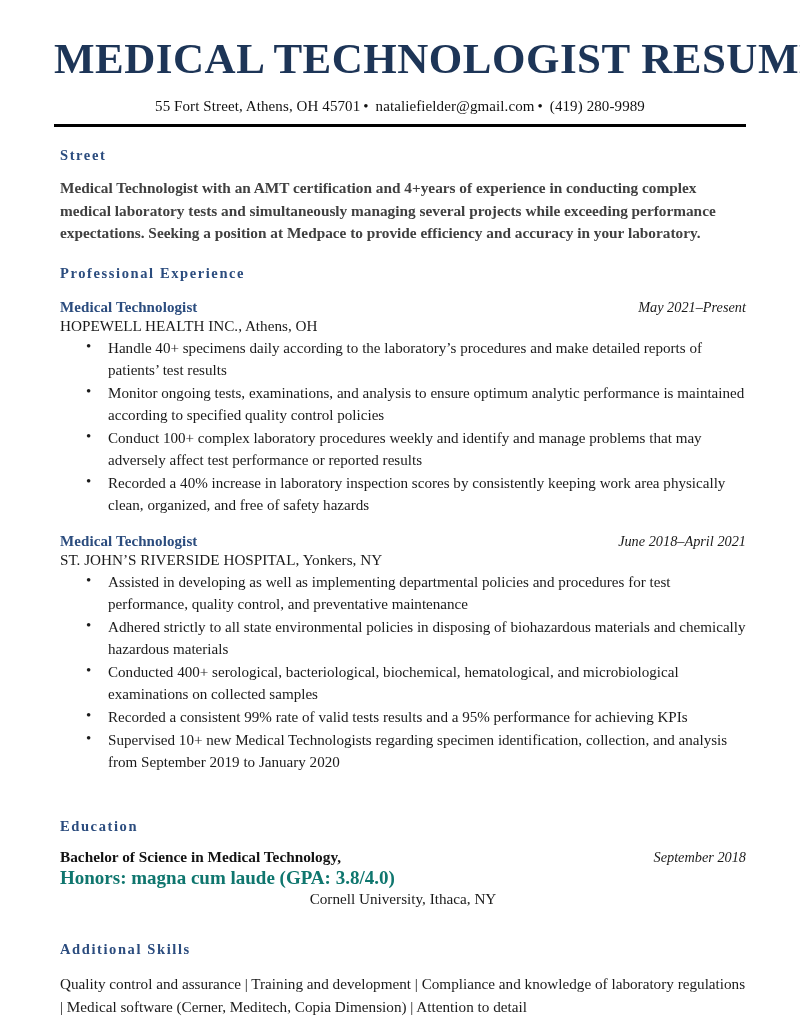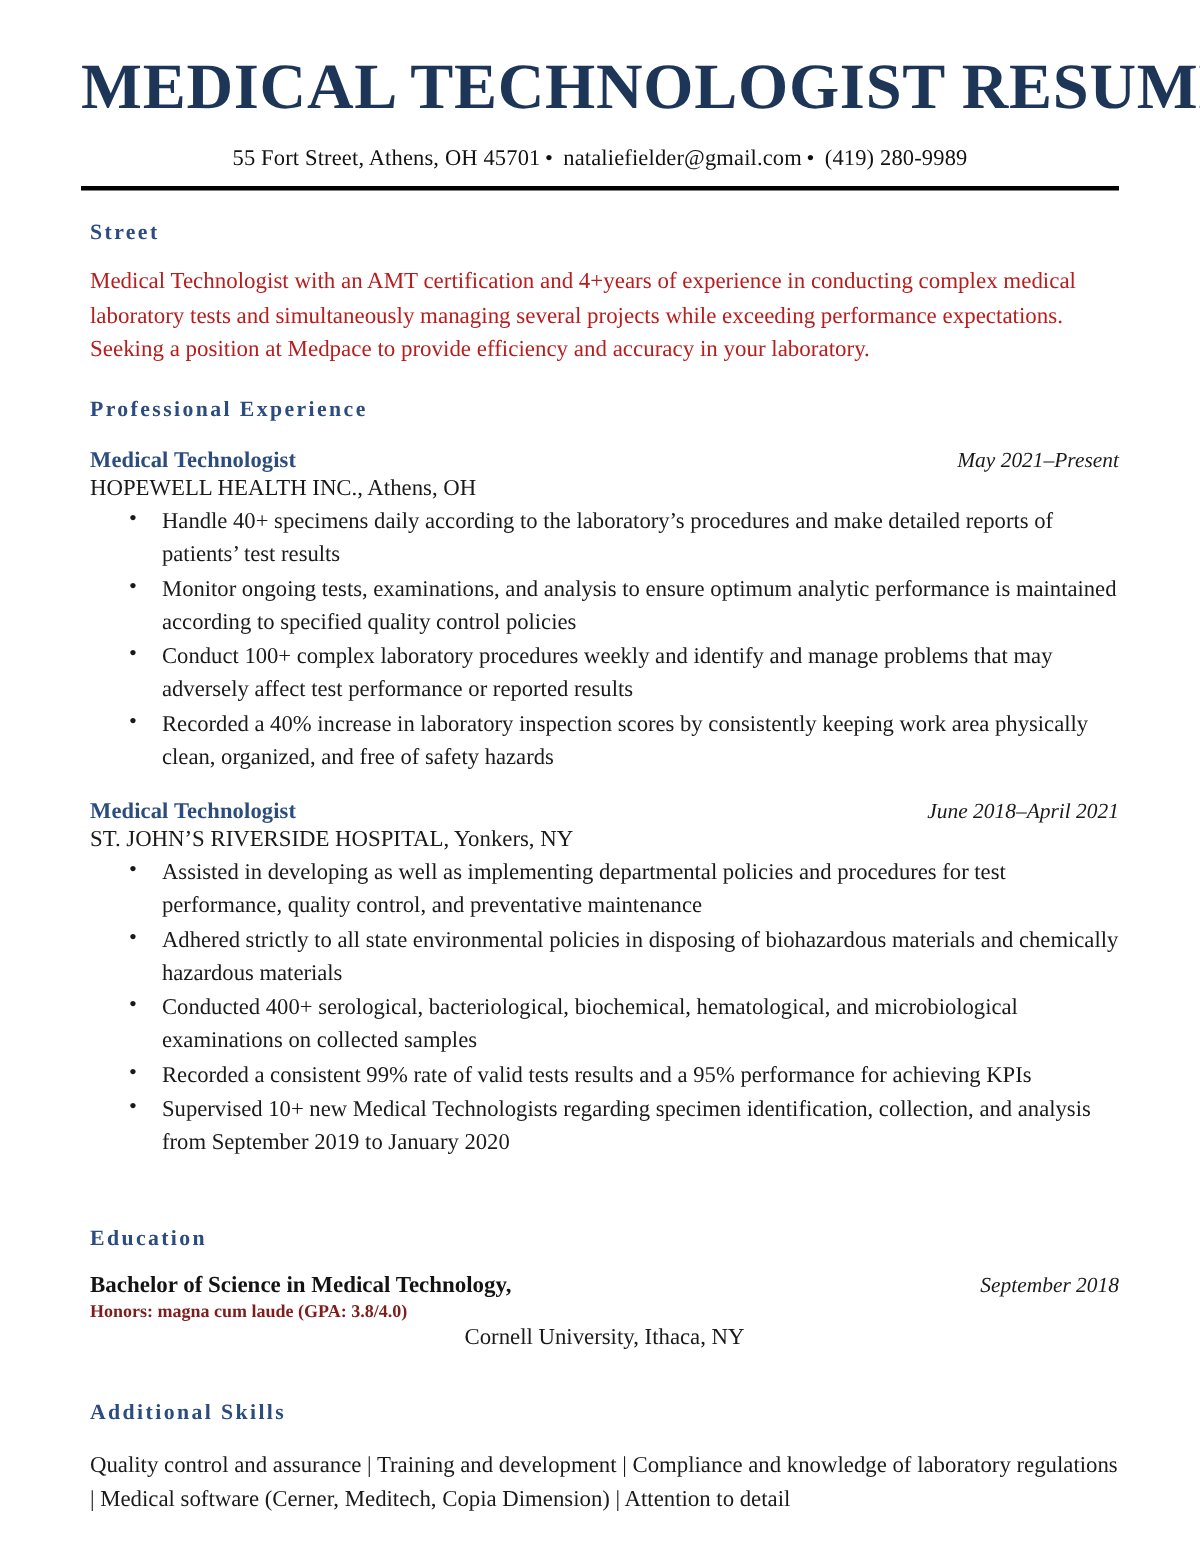--- a/index.html
+++ b/index.html
@@ -60,22 +60,23 @@
   .section-heading {
     color: #2b4c7e;
     font-weight: bold;
     font-size: 14.5px;
     letter-spacing: 1.6px;
     margin: 0 0 13px 6px;
   }
   .body-text {
     font-size: 15.3px;
     line-height: 1.47;
-    color: #b91c1c;
+    color: #404040;
     margin: 0 0 0 6px;
+    font-weight: bold;
   }
 
   
   .job {
     margin-top: 17px;
   }
   .job:first-of-type {
     margin-top: 0;
   }
   .job-header {
@@ -137,22 +138,22 @@
     font-size: 15.3px;
     color: #131313;
   }
   .edu-date {
     font-style: italic;
     font-size: 14.3px;
     white-space: nowrap;
   }
   .edu-honors {
     font-weight: bold;
-    font-size: 12px;
-    color: #7f1d1d;
+    font-size: 19px;
+    color: #0f766e;
     margin-top: 1px;
   }
   .edu-school {
     font-size: 15.2px;
     margin-top: 1px;
     text-align: center;
   }
 
   
   .skills-text {

